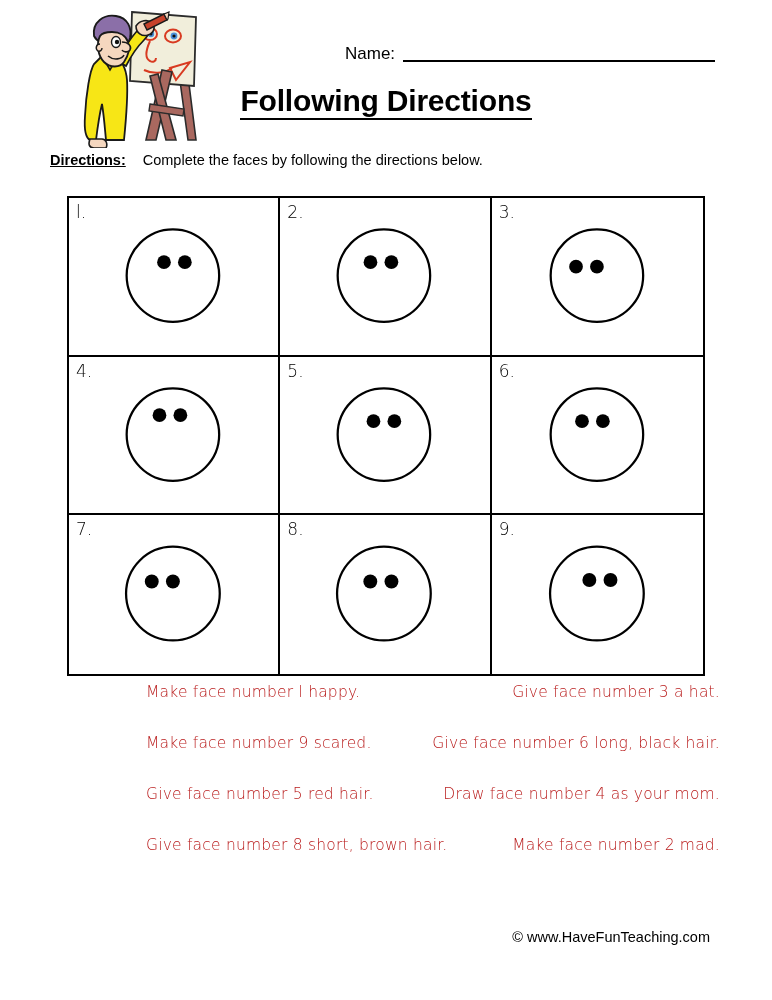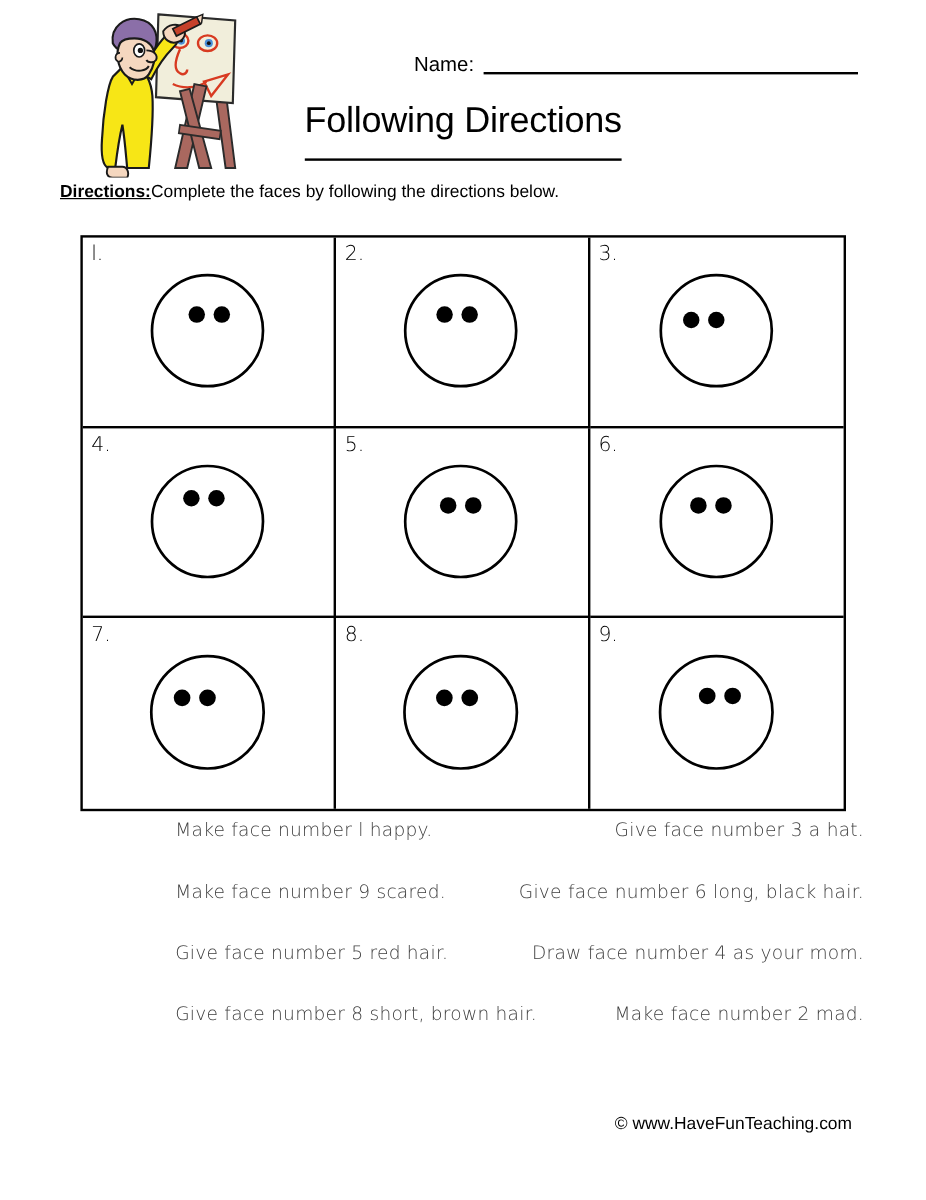--- a/index.html
+++ b/index.html
@@ -59,39 +59,40 @@
     left: 0;
     top: 84px;
     width: 772px;
     text-align: center;
     font-size: 30px;
     line-height: 34px;
     letter-spacing: -0.2px;
   }
   #page-title span {
     border-bottom: 2.5px solid #000;
-    padding-bottom: 15px;
+    padding-bottom: 1px;
+    font-weight: bold;
   }
 
   #directions-row {
     position: absolute;
     left: 50px;
     top: 151px;
     display: flex;
     align-items: baseline;
     font-size: 14.5px;
     line-height: 18px;
   }
   #directions-label {
     font-weight: bold;
     text-decoration: underline;
     white-space: nowrap;
   }
   #directions-text {
-    margin-left: 0;
+    margin-left: 17px;
     white-space: nowrap;
     text-align: right;
   }
 
   
   #face-grid {
     position: absolute;
     left: 67px;
     top: 196px;
     width: 638px;
@@ -141,21 +142,21 @@
     top: 0;
   }
   #instr-col-left  { left: 146px; width: 300px; }
   #instr-col-right { left: 420px; width: 300px; text-align: right; }
 
   .instr-line {
     font-family: "DejaVu Sans", sans-serif;
     font-weight: 300;
     font-size: 15.5px;
     line-height: 17px;
-    color: #404040;
+    color: #b91c1c;
     white-space: nowrap;
     letter-spacing: 0.2px;
   }
   #instr-col-left .instr-line  { margin-bottom: 34px; }
   #instr-col-right .instr-line { margin-bottom: 34px; }
   #instr-col-right { padding-top: 0px; }
 
   
   #footer {
     position: absolute;

